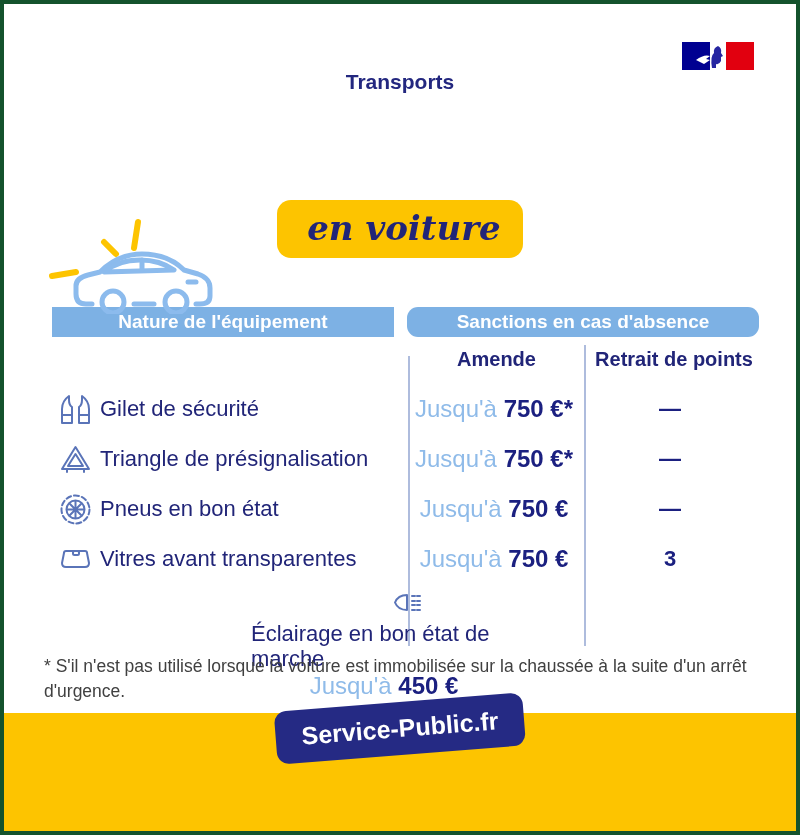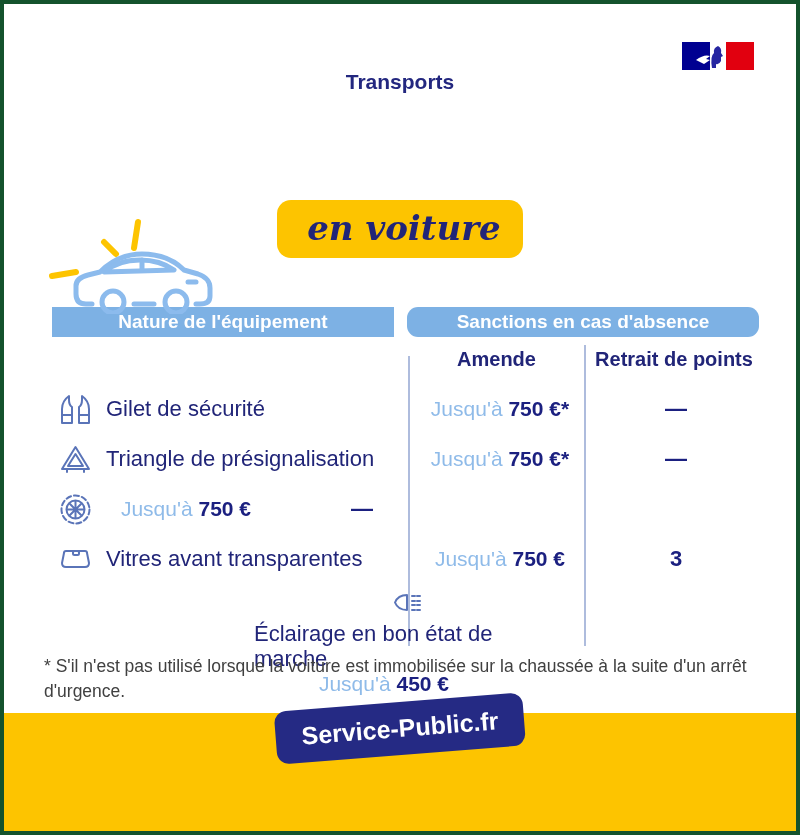--- a/index.html
+++ b/index.html
@@ -47,22 +47,22 @@
   .sub-points { left:582px; width:176px; }
   
   .vline { position:absolute; width:2px; background:#aebcdd; }
   .vline-1 { left:404px; top:352px; height:290px; }
   .vline-2 { left:580px; top:341px; height:301px; }
   
   .rows { position:absolute; top:380px; left:0; width:760px; }
   .row { display:flex; align-items:center; min-height:50px; }
   .cell-icon { width:46px; margin-left:48px; display:flex; align-items:center; justify-content:center; flex:none; }
   .cell-icon svg { width:37px; height:37px; }
-  .cell-label { width:308px; flex:none; font-size:22px; color:#212578; line-height:1.15; padding-left:2px;margin-left:6px; }
-  .cell-amende { width:176px; flex:none; text-align:center; font-size:21px; white-space:nowrap; }
+  .cell-label { width:308px; flex:none; font-size:22px; color:#212578; line-height:1.15; padding-left:2px; }
+  .cell-amende { width:176px; flex:none; text-align:center; font-size:24px; white-space:nowrap; }
   .amende-prefix { color:#8fbbe9; }
   .amende-value  { color:#1b2080; font-weight:bold; }
   .cell-points { width:176px; flex:none; text-align:center; font-size:22px; font-weight:bold; color:#1b2080; }
   
   .footnote {
     position:absolute; left:40px; top:650px; width:710px;
     font-size:17.5px; line-height:1.45; color:#404040;
   }
   
   .footer-band { position:absolute; left:0; bottom:0; width:796px; height:118px; background:#fdc400; }
@@ -146,20 +146,21 @@
     </div>
 
     <div class="row">
       <span class="cell-icon">
         <svg viewBox="0 0 37 37">
           <circle class="icon-stroke" cx="18.5" cy="18.5" r="14" stroke-dasharray="5 3"></circle>
           <circle class="icon-stroke" cx="18.5" cy="18.5" r="9"></circle>
           <path class="icon-stroke" d="M18.5 10 L18.5 27 M10.5 18.5 L26.5 18.5 M13 13 L24 24 M24 13 L13 24"></path>
         </svg>
       </span>
+      <span class="cell-label">Pneus en bon état</span>
       <span class="cell-amende"><span class="amende-prefix">Jusqu'à</span> <span class="amende-value">750 €</span></span>
       <span class="cell-points">—</span>
     </div>
 
     <div class="row">
       <span class="cell-icon">
         <svg viewBox="0 0 37 37">
           <path class="icon-stroke" d="M7 12 Q7 10 9 10 L28 10 Q30 10 30 12 L32 22 Q32 26 28 26 L9 26 Q5 26 5 22 Z"></path>
           <rect class="icon-stroke" x="16" y="10" width="6" height="4" rx="1.5"></rect>
         </svg>

